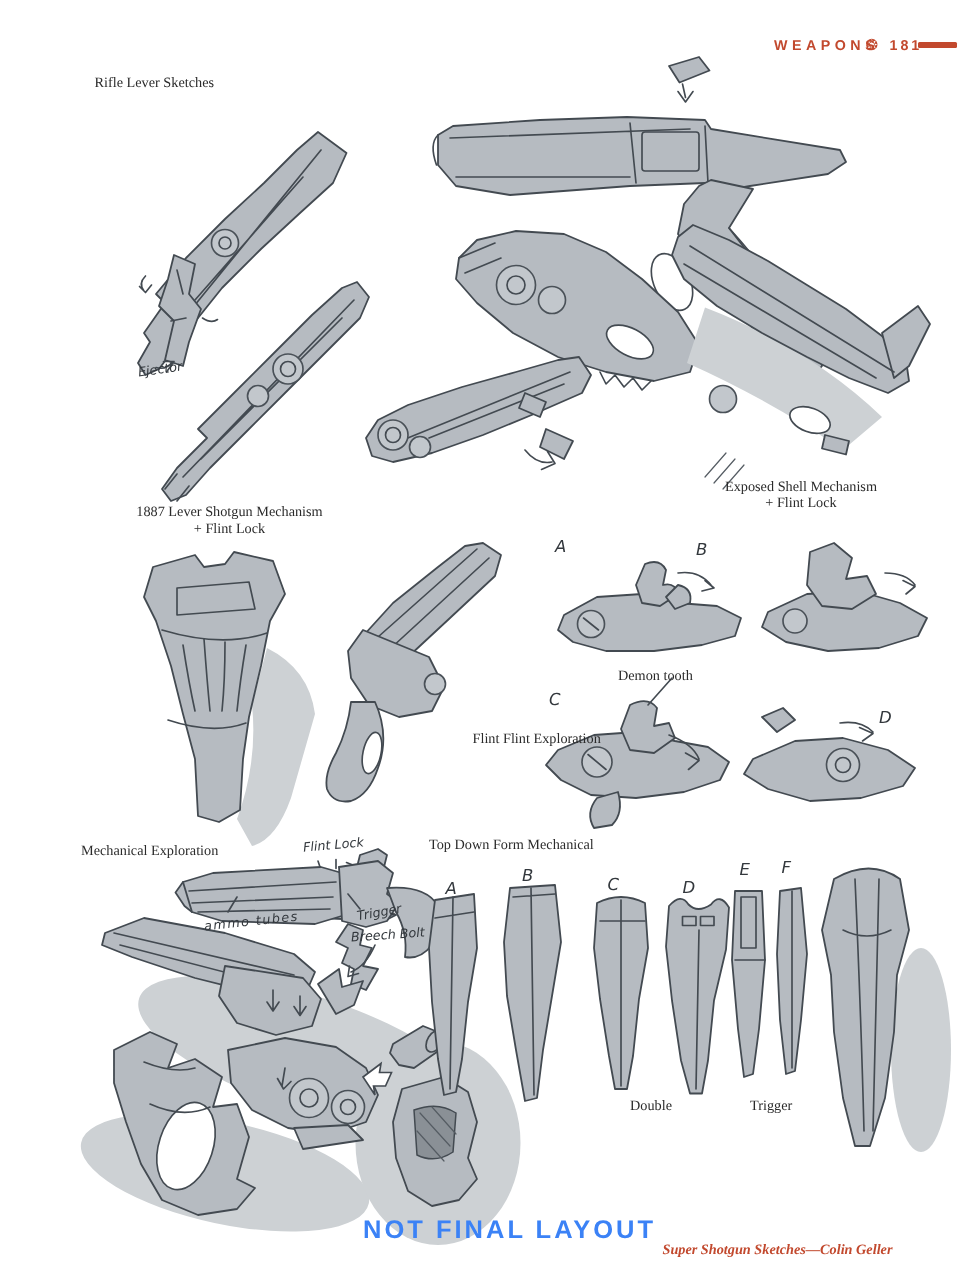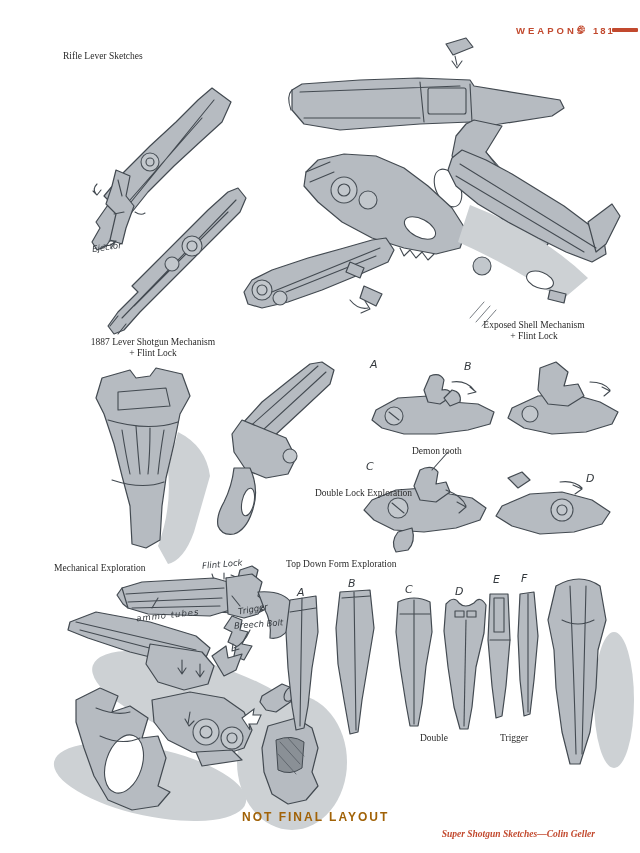--- a/index.html
+++ b/index.html
@@ -24,21 +24,21 @@
   .hdr-section{position:absolute;left:516px;top:1px;font-size:9.5px;font-weight:bold;
                letter-spacing:3px;color:#c2492e;}
   .hdr-icon{position:absolute;left:577px;top:0px;font-size:10px;color:#c2492e;}
   .hdr-page{position:absolute;left:593px;top:1px;font-size:9.5px;font-weight:bold;
             letter-spacing:2px;color:#c2492e;}
   .hdr-bar{position:absolute;left:612px;top:4px;width:26px;height:4px;background:#c2492e;
            border-radius:1px;}
   .credit{position:absolute;right:45px;top:801px;font-size:9.5px;font-style:italic;
           font-weight:bold;color:#c2492e;font-family:"Liberation Serif",serif;margin-top:28px;}
   .watermark{position:absolute;left:242px;top:810px;font-family:"Liberation Sans",sans-serif;
-             font-size:12px;font-weight:bold;letter-spacing:2px;color:#a16207;}
+             font-size:17px;font-weight:bold;letter-spacing:2px;color:#3b82f6;}
 </style>
 </head>
 <body>
 
 <div class="page">
 
   <svg width="640" height="853" viewBox="0 0 640 853">
 
     <g>
       <path class="body" d="M212,88 L231,102 222,122 200,142 174,166 148,192 124,222 106,246 97,250 92,242 100,228 96,222 110,202 104,196 124,172 150,146 176,122 198,100 Z"></path>
@@ -259,24 +259,24 @@
   <div class="lbl center" style="left:468px;top:320px;width:132px;">
     <div>Exposed Shell Mechanism</div>
     <div>+ Flint Lock</div>
   </div>
 
   <div class="lbl center" style="left:58px;top:337px;width:190px;">
     <div>1887 Lever Shotgun Mechanism</div>
     <div>+ Flint Lock</div>
   </div>
 
-  <div class="lbl" style="left:315px;top:488px;">Double Lock Exploration</div>
+  <div class="lbl" style="left:315px;top:488px;">Flint Flint Exploration</div>
   <div class="lbl" style="left:412px;top:446px;">Demon tooth</div>
   <div class="lbl" style="left:54px;top:563px;">Mechanical Exploration</div>
-  <div class="lbl" style="left:286px;top:559px;">Top Down Form Exploration</div>
+  <div class="lbl" style="left:286px;top:559px;">Top Down Form Mechanical</div>
   <div class="lbl" style="left:420px;top:733px;">Double</div>
   <div class="lbl" style="left:500px;top:733px;">Trigger</div>
 
   <div class="hand" style="left:92px;top:242px;transform:rotate(-8deg);">Ejector</div>
   <div class="hand" style="left:202px;top:559px;transform:rotate(-5deg);">Flint Lock</div>
   <div class="hand" style="left:136px;top:610px;transform:rotate(-6deg);letter-spacing:1px;">ammo tubes</div>
   <div class="hand" style="left:238px;top:604px;transform:rotate(-10deg);">Trigger</div>
   <div class="hand" style="left:234px;top:619px;transform:rotate(-4deg);">Breech Bolt</div>
 
   <div class="handletter" style="left:370px;top:358px;">A</div>

